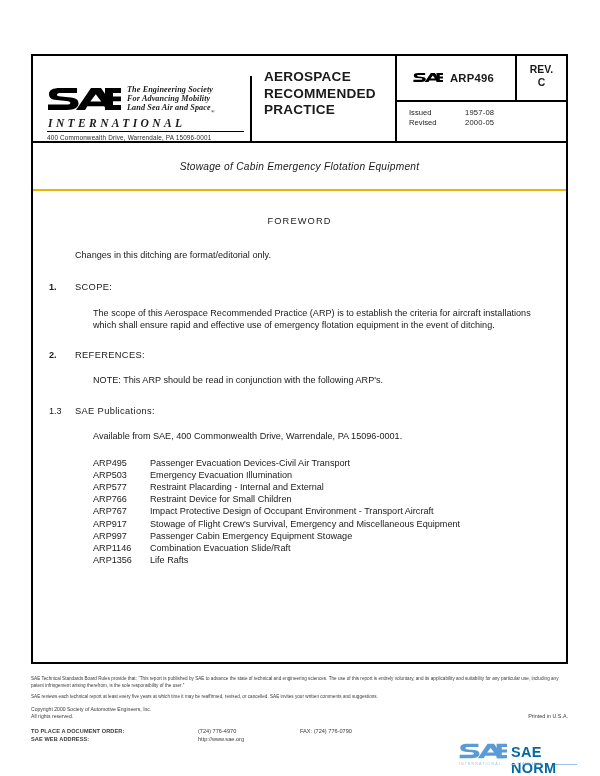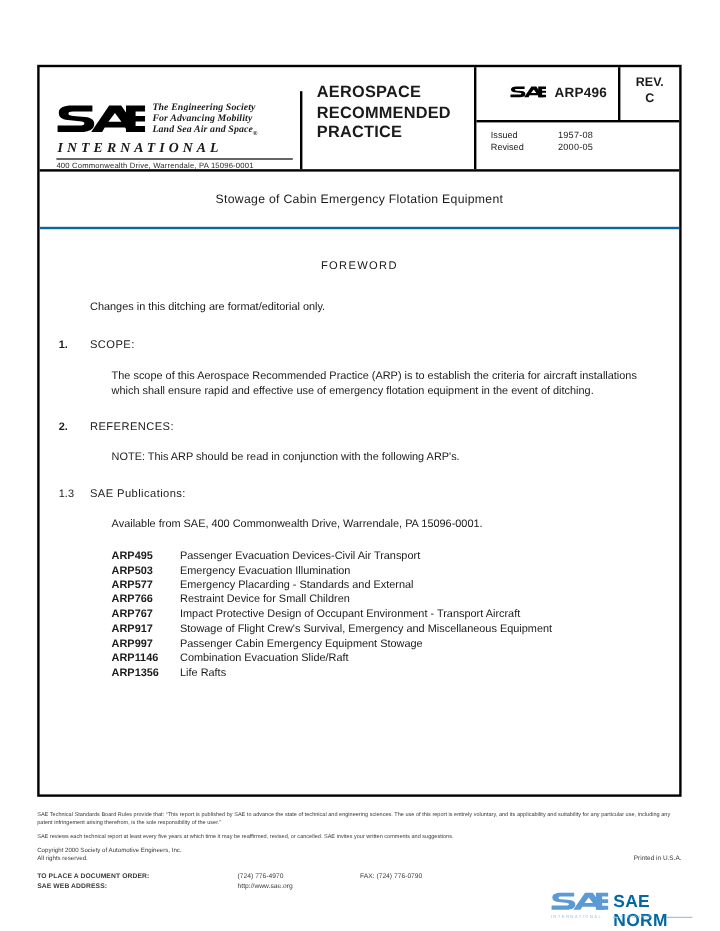--- a/index.html
+++ b/index.html
@@ -118,21 +118,21 @@
     height: 46px;
     border-bottom: 2px solid #000;
     box-sizing: border-box;
   }
   .ident-num {
     flex: 1;
     border-right: 2px solid #000;
     box-sizing: border-box;
     display: flex;
     align-items: center;
-    padding-left: 28px;
+    padding-left: 16px;
   }
   .ident-num .sae-small {
     margin-right: 7px;
   }
   .ident-num .num-text {
     font-weight: bold;
     font-size: 11.3px;
     letter-spacing: 0.2px;
   }
   .ident-rev {
@@ -152,25 +152,26 @@
   }
   .date-row {
     display: flex;
   }
   .date-label { width: 56px; }
   .date-val { letter-spacing: 0.2px; }
 
   
   .title-bar {
     height: 48px;
-    border-bottom: 2px solid #0369a1;
+    border-bottom: 2px solid #eab308;
     box-sizing: border-box;
     display: flex;
     align-items: center;
     justify-content: center;
+    font-style: italic;
   }
   .title-bar .t {
     font-size: 10.2px;
     letter-spacing: 0.25px;
   }
 
   
   .body-area {
     padding: 24px 16px 0 16px;
     box-sizing: border-box;
@@ -223,21 +224,21 @@
     margin-top: 2px;
     border-collapse: collapse;
   }
   .ref-table td {
     font-size: 9.1px;
     line-height: 12.1px;
     padding: 0;
     vertical-align: top;
     white-space: nowrap;
   }
-  .ref-id { width: 57px; padding-right: 0; font-weight: bold; }
+  .ref-id { width: 57px; padding-right: 0; }
 
   
   .footer {
     position: absolute;
     left: 31px;
     top: 676px;
     width: 537px;
     font-size: 4.6px;
     line-height: 6.6px;
     color: #3a3a3a;
@@ -418,21 +419,21 @@
           <tr>
             <td class="ref-id">ARP495</td>
             <td>Passenger Evacuation Devices-Civil Air Transport</td>
           </tr>
           <tr>
             <td class="ref-id">ARP503</td>
             <td>Emergency Evacuation Illumination</td>
           </tr>
           <tr>
             <td class="ref-id">ARP577</td>
-            <td>Emergency Placarding - Standards and External</td>
+            <td>Restraint Placarding - Internal and External</td>
           </tr>
           <tr>
             <td class="ref-id">ARP766</td>
             <td>Restraint Device for Small Children</td>
           </tr>
           <tr>
             <td class="ref-id">ARP767</td>
             <td>Impact Protective Design of Occupant Environment - Transport Aircraft</td>
           </tr>
           <tr>

